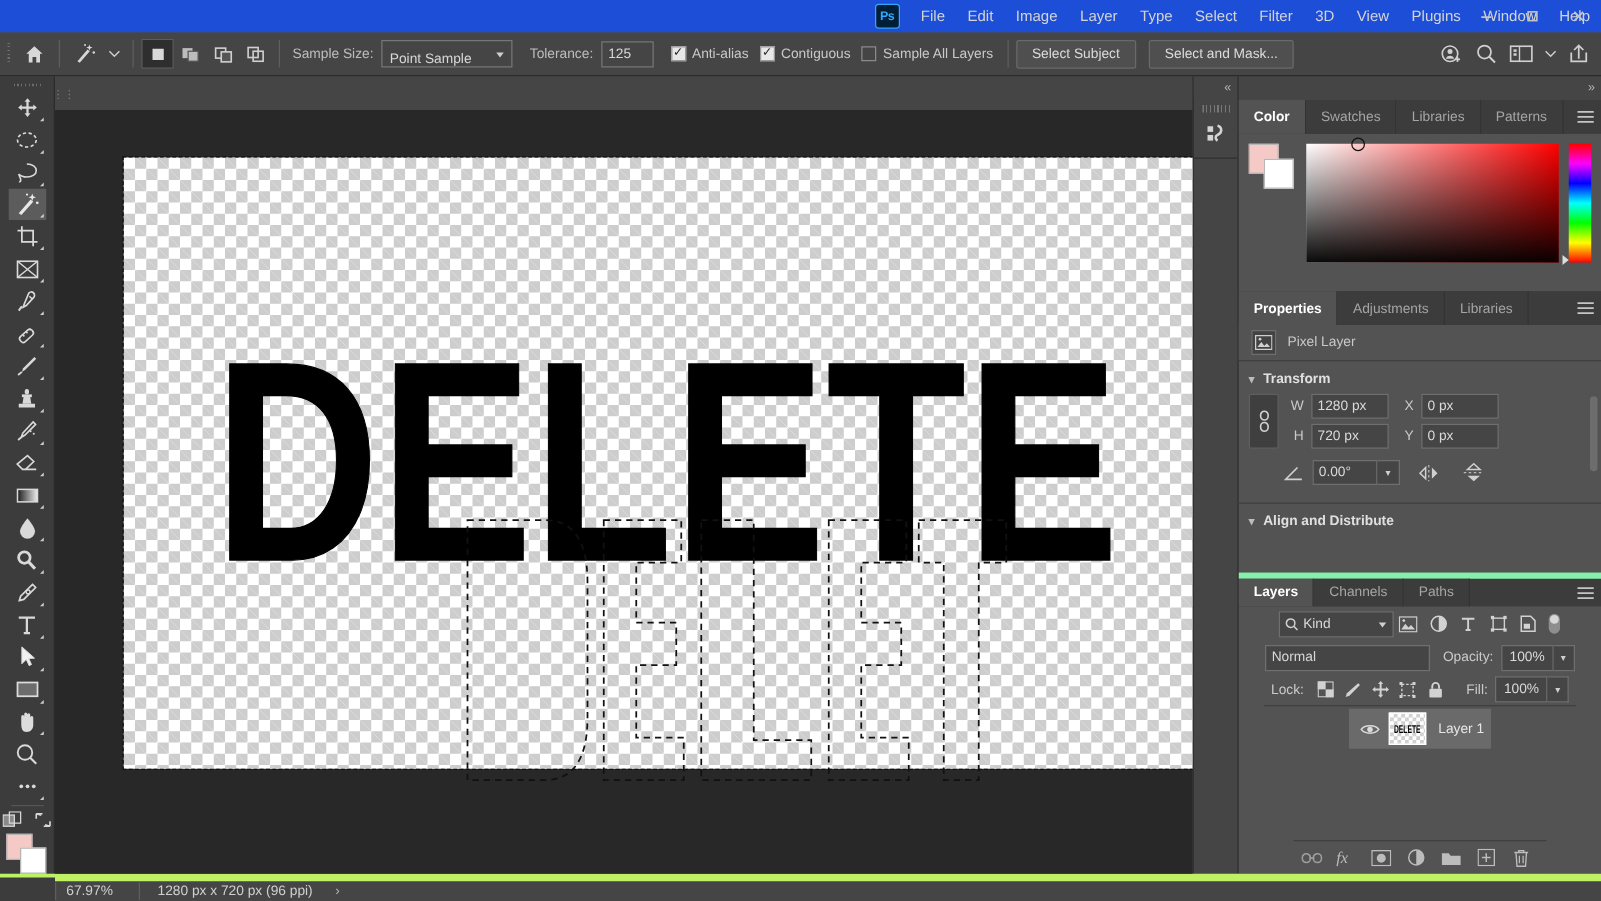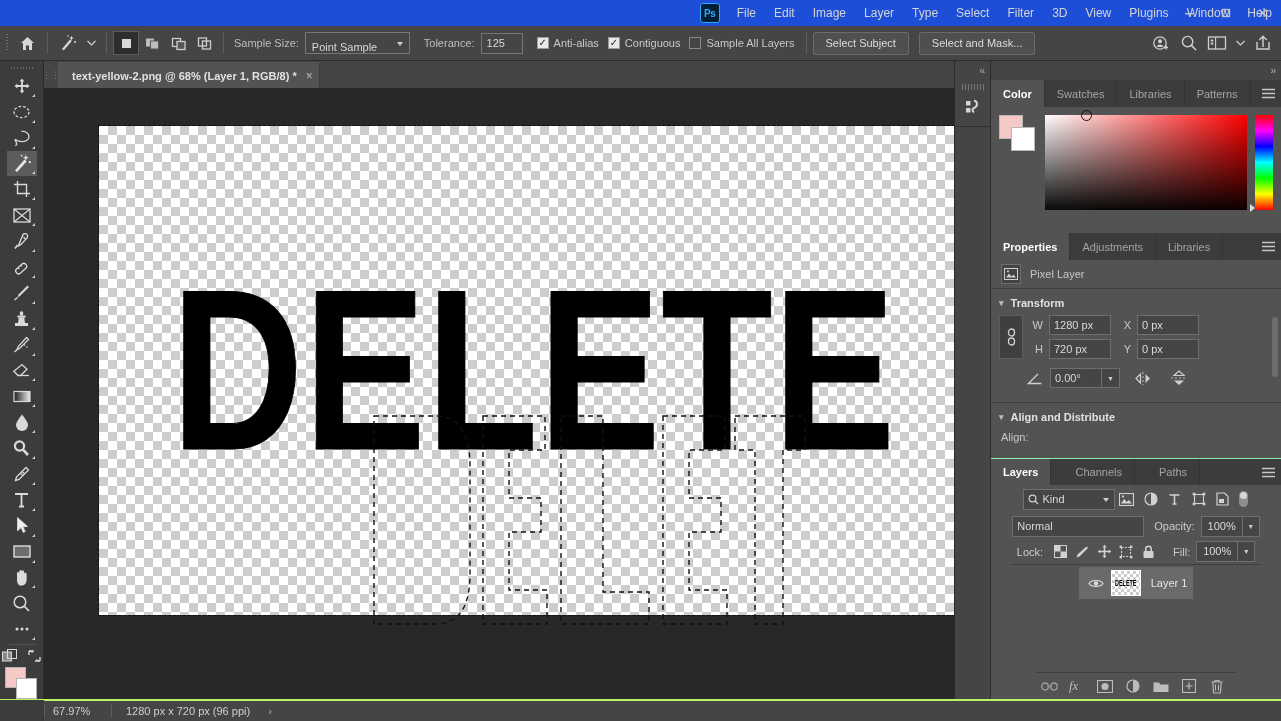--- a/index.html
+++ b/index.html
@@ -255,21 +255,21 @@
   }
   .lthumb span { font-family:"Liberation Sans Narrow","Liberation Sans",sans-serif; font-weight:bold;
                  font-size: 9px; color: #000; transform: scaleX(0.6); white-space: nowrap;}
   .lname { margin-left: 10px; font-size: 11px; color: #e6e6e6; }
   .layerfoot { height: 27px; display: flex; align-items: center; justify-content: flex-end;
                background: #535353; border-top: 1px solid #3f3f3f; padding-right: 6px;}
   .lfbtn { width: 28px; height: 24px; display:flex;align-items:center;justify-content:center;color:#b9b9b9;}
 
   
   .statusbar { height: 22px; background: #454545; display: flex; align-items: center; flex: none;
-               border-top: 2px solid #bef264; }
+               border-top: 6px solid #bef264; }
   .sb-left { width: 44px; height: 22px; background: #3c3c3c; }
   .sb-zoom { width: 66px; padding-left: 8px; font-size: 11px; color: #d0d0d0; }
   .sb-sep { width: 1px; height: 14px; background: #5e5e5e; }
   .sb-info { padding-left: 14px; font-size: 11px; color: #d0d0d0; }
   .sb-arrow { margin-left: 18px; color: #b5b5b5; font-size: 11px; }
 
   svg { display: block; }
 </style>
 </head>
 <body>
@@ -578,24 +578,20 @@
       </div>
       <div class="swatches">
         <div class="sw-fg" id="tb-fg" style="background: rgb(245, 201, 198);"></div>
         <div class="sw-bg"></div>
       </div>
     </div>
 
     <div class="docarea">
       <div class="tabstrip">
         <div class="tabgrip">⋮⋮</div>
-        <div class="doctab">
-          <span>text-yellow-2.png @ 68% (Layer 1, RGB/8) *</span>
-          <span class="tabclose">×</span>
-        </div>
       </div>
       <div class="canvaswrap">
         <div class="canvas">
           <div class="delete-text">
             <span>DELETE</span>
           </div>
           <svg class="ants" viewBox="0 0 437 212" preserveAspectRatio="none">
             <g fill="none" stroke="#111" stroke-width="1.4" stroke-dasharray="5 4">
               <path d="M3 2 h62 c22 0 34 16 34 50 v108 c0 34 -12 50 -34 50 H3 Z"></path>
               <path d="M112 2 h62 v34 h-36 v48 h32 v34 h-32 v58 h38 v34 h-64 Z"></path>
@@ -717,25 +713,24 @@
           <div class="scrollbar-v">
             <div class="thumb"></div>
           </div>
         </div>
 
         <div class="section" style="height:56px;">
           <div class="sec-title">
             <span class="chev">▾</span>
             <span>Align and Distribute</span>
           </div>
-          <div class="align-label">Align:</div>
-        </div>
-      </div>
-
-      <div class="tabrow" style="border-top:1px solid #86efac;gap:12px;">
+        </div>
+      </div>
+
+      <div class="tabrow" style="border-top:5px solid #86efac;">
         <div class="ptab active">Layers</div>
         <div class="ptab">Channels</div>
         <div class="ptab">Paths</div>
         <div class="pmenu">
           <svg width="15" height="11" viewBox="0 0 15 11">
               <path d="M1 1.5 h13 M1 5.5 h13 M1 9.5 h13" stroke="#c5c5c5" stroke-width="1.4"></path>
             </svg>
         </div>
       </div>
       <div class="panelbody layersbody">

